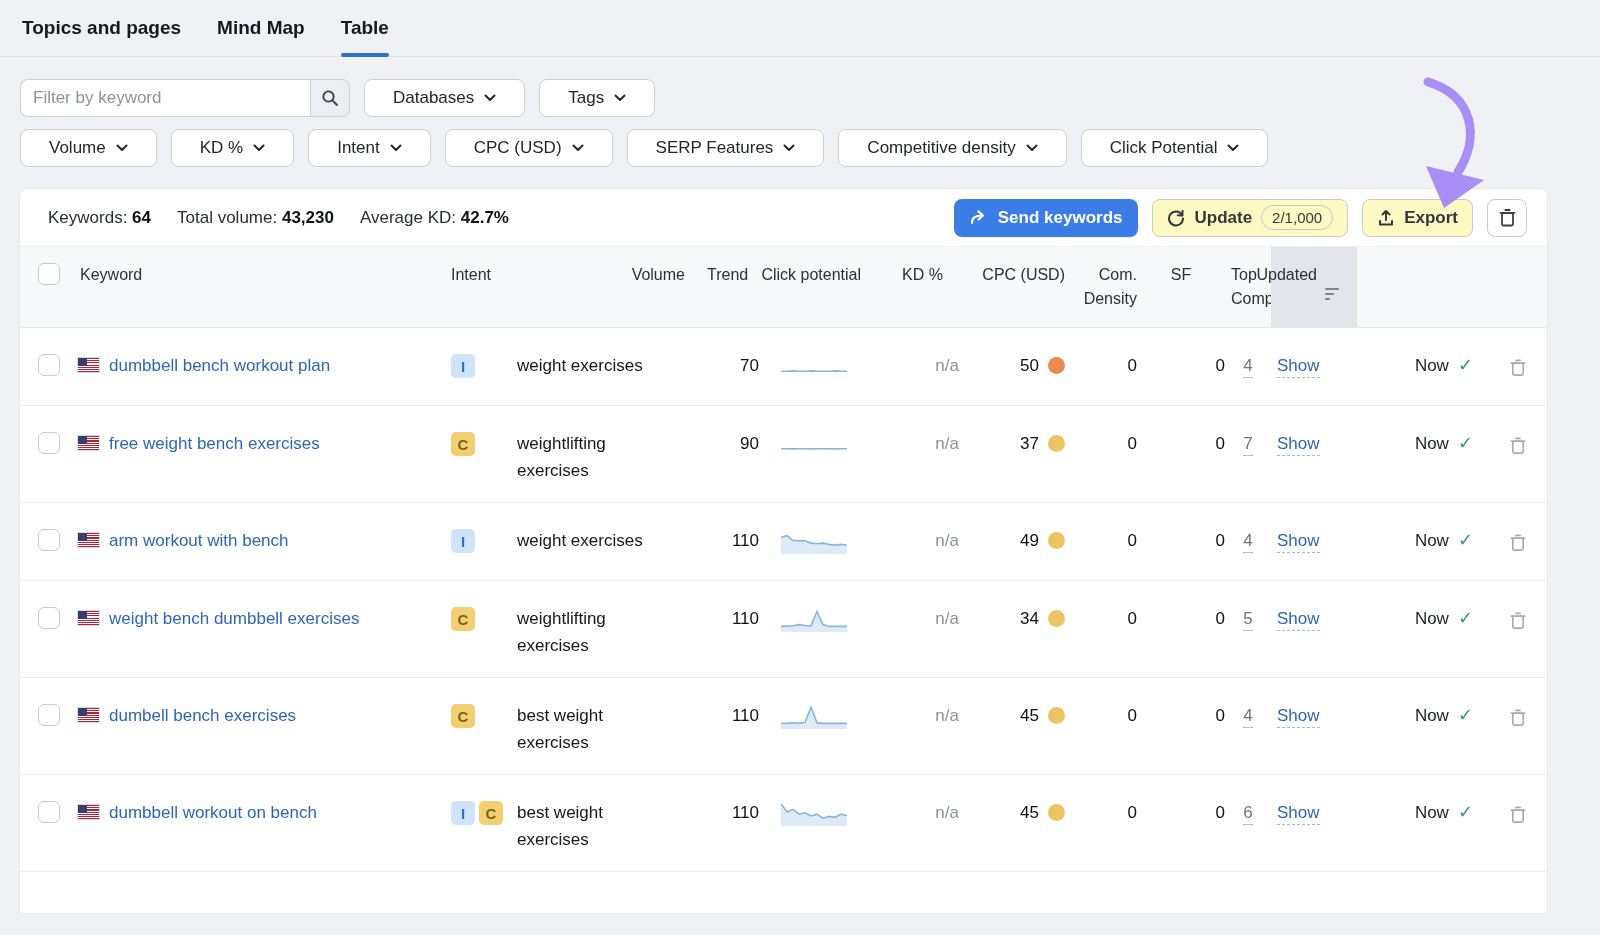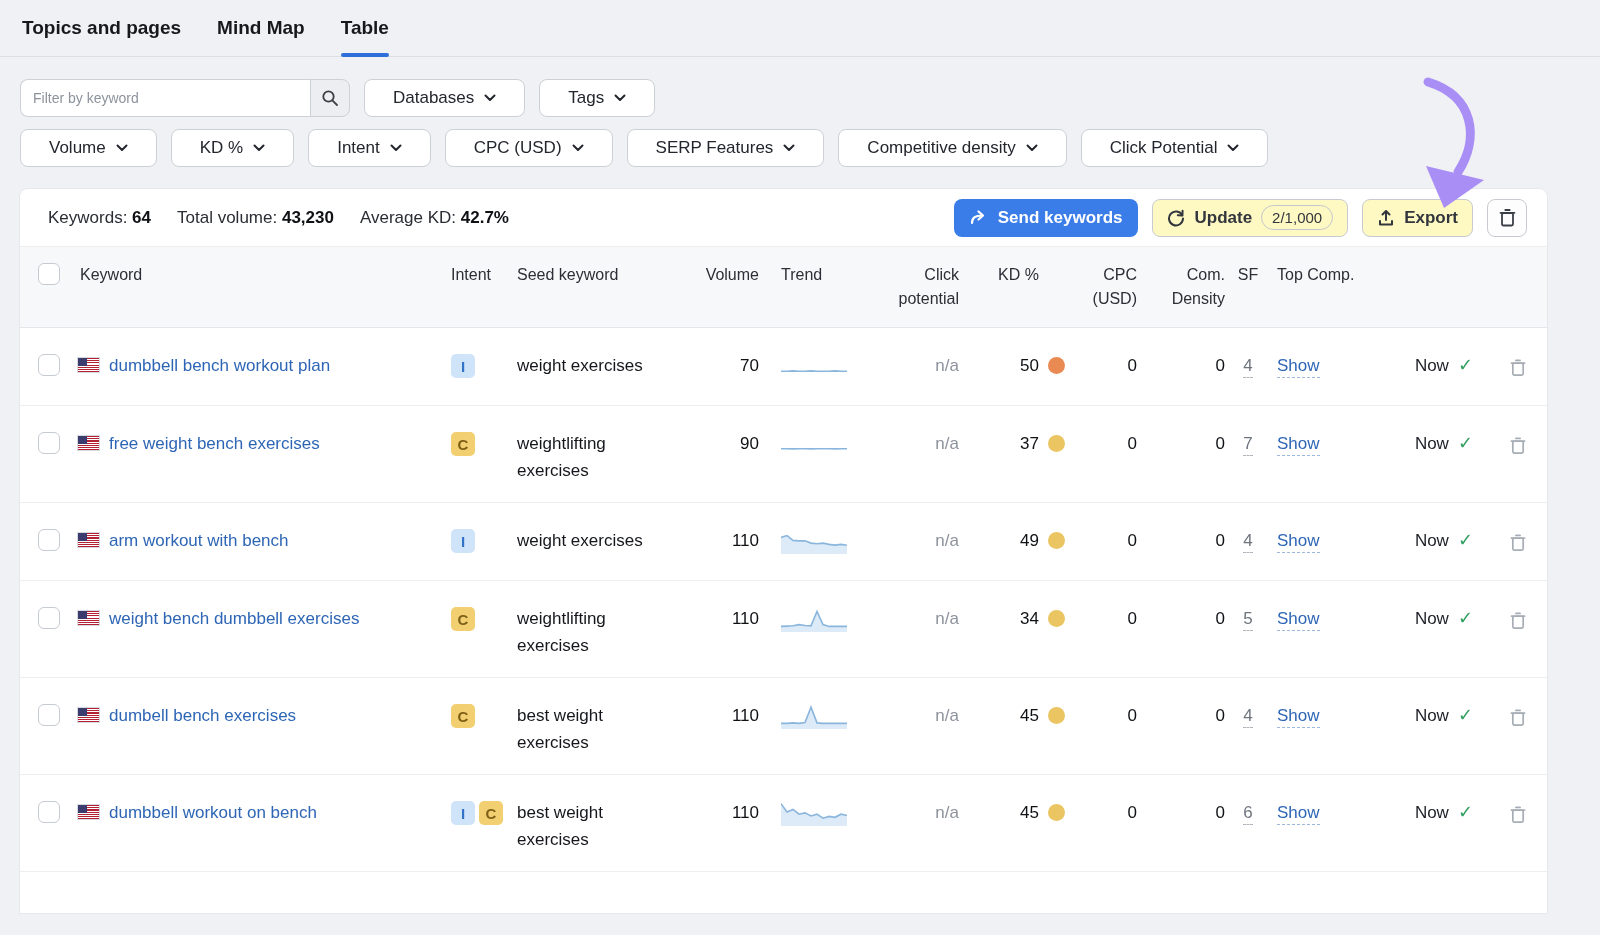--- a/index.html
+++ b/index.html
@@ -16,21 +16,21 @@
          height:100%; display:flex; align-items:center; }
   .tab .underline { display:none; }
   .tab.active .underline { display:block; position:absolute; left:0; right:0; bottom:-1px;
          height:4px; border-radius:3px; background:#2e6fd9; }
 
   
   .filters { padding:22px 20px 0 20px; }
   .filter-row { display:flex; gap:14px; margin-bottom:12px; flex-wrap:nowrap; }
   .search-group { display:flex; width:330px; }
   .search-input { flex:1; height:38px; border:1px solid #cdd0d6; border-right:none;
-        border-radius:8px 0 0 8px; background:#fff; padding:0 12px; font-size:14px;
+        border-radius:8px 0 0 8px; background:#fff; padding:0 12px; font-size:17px;
         color:#1c1f26; outline:none; font-family:inherit; }
   .search-input::placeholder { color:#8d939c; }
   .search-btn { width:40px; height:38px; border:1px solid #cdd0d6; border-radius:0 8px 8px 0;
         background:#eceef2; display:flex; align-items:center; justify-content:center; cursor:pointer; }
   .chip { height:38px; background:#fff; border:1px solid #cdd0d6; border-radius:8px;
         display:flex; align-items:center; gap:10px; padding:0 28px; font-size:17px;
         color:#23262d; cursor:pointer; white-space:nowrap; }
   .chip svg { flex:none; }
 
   
@@ -240,29 +240,36 @@
       </button>
     </div>
   </div>
 
   <div class="grid-row thead">
     <div class="cb-cell">
         <span class="checkbox"></span>
       </div>
     <div style="padding-left:2px;">Keyword</div>
     <div>Intent</div>
-    <div style="padding-right:60px;">Seed keyword</div>
     <div class="th-right">Volume</div>
     <div style="padding-left:22px;">Trend</div>
     <div class="th-right" style="padding-right:10px;">Click potential</div>
     <div class="th-right" style="padding-right:26px;">KD %</div>
     <div class="th-right">CPC (USD)</div>
     <div class="th-right">Com. Density</div>
     <div style="text-align:center;">SF</div>
     <div style="padding-left:6px;">Top Comp.</div>
+    <div class="th-updated">
+      <span style="padding:16px 0; margin-top:-16px;">Updated</span>
+      <span class="sort-icon" style="margin-top:25px;">
+          <i></i>
+          <i></i>
+          <i></i>
+        </span>
+    </div>
     <div></div>
   </div>
 
   <div id="table-body">
   <div class="grid-row trow">
     <div class="cb-cell">
           <span class="checkbox"></span>
         </div>
     <div class="kw-cell">
       <span class="flag"></span>

